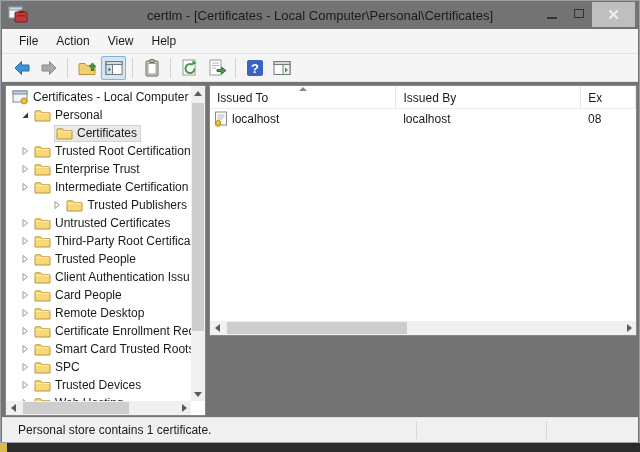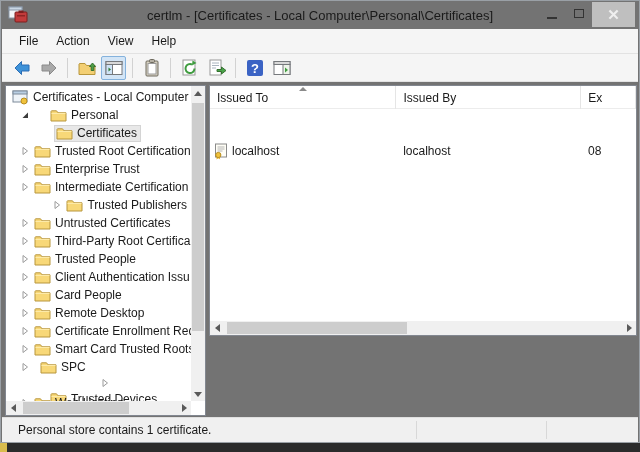--- a/index.html
+++ b/index.html
@@ -35,21 +35,21 @@
   .expander { width:14px; height:14px; flex:0 0 auto; display:flex; align-items:center; justify-content:center; }
   .tree-icon { width:17px; height:15px; flex:0 0 auto; margin-right:3px; display:flex; align-items:center; }
   .tree-content { display:flex; align-items:center; height:17px; padding:0 3px 0 1px; border:1px solid transparent; }
   .tree-row.selected .tree-content { background:#e8e8e8; border-color:#d4d4d4; }
   .tree-label { padding-left:1px; }
 
   .list-panel { position:absolute; left:208px; top:84px; width:428px; height:251px; background:#fff; border:1px solid #828790; overflow:hidden; }
   .list-header { position:absolute; left:0; top:0; right:0; height:23px; background:#fff; border-bottom:1px solid #ececec; display:flex; }
   .hdr-cell { position:relative; height:23px; display:flex; align-items:center; padding-left:7px; border-right:1px solid #e5e5e5; color:#1a1a1a; overflow:hidden; }
   .sort-arrow { position:absolute; top:1px; left:50%; margin-left:-4px; width:0; height:0; border-left:4px solid transparent; border-right:4px solid transparent; border-bottom:4px solid #8a8a8a; }
-  .list-body { position:absolute; left:0; top:23px; right:0; bottom:14px; overflow:hidden;margin-top:32px; }
+  .list-body { position:absolute; left:0; top:23px; right:0; bottom:14px; overflow:hidden; }
   .list-row { height:19px; display:flex; align-items:center; }
   .cell { height:19px; display:flex; align-items:center; overflow:hidden; white-space:nowrap; }
   .cell-icon { width:17px; height:16px; margin:0 2px 0 3px; flex:0 0 auto; }
 
   
   .scroll-h { position:absolute; left:0; right:0; bottom:0; height:14px; background:#f0f0f0; }
   .scroll-v { position:absolute; right:0; top:0; bottom:14px; width:14px; background:#f0f0f0; }
   .sb-arrow { position:absolute; width:14px; height:14px; display:flex; align-items:center; justify-content:center; }
   .tri { width:0; height:0; }
   .tri-left  { border-top:4px solid transparent; border-bottom:4px solid transparent; border-right:5px solid #5a5a5a; }
@@ -178,21 +178,21 @@
               <span class="tree-icon">
                 <svg width="17" height="15" viewBox="0 0 17 15">
                   <rect x="1" y="1" width="14" height="11" fill="#eef3f8" stroke="#7d8a99"></rect>
                   <rect x="1" y="1" width="14" height="3" fill="#b9cfe4" stroke="#7d8a99"></rect>
                   <circle cx="12" cy="11" r="3" fill="#f0c23c" stroke="#b98d1e"></circle>
                 </svg>
               </span>
               <span class="tree-label">Certificates - Local Computer</span>
             </span>
           </div>
-          <div class="tree-row" style="padding-left: 12px; gap: 16px;">
+          <div class="tree-row" style="padding-left: 12px;">
             <span class="expander">
               <svg width="10" height="10" viewBox="0 0 10 10">
                 <path d="M8 2.5 L8 8 L2.5 8 Z" fill="#3c3c3c"></path>
               </svg>
             </span>
             <span class="tree-content">
               <span class="tree-icon">
                 <svg width="17" height="15" viewBox="0 0 17 15">
                   <path d="M1 3.5 L1 13 L16 13 L16 4.8 L8 4.8 L6.5 2.8 L1.5 2.8 Z" fill="#f8d878" stroke="#b8963c"></path>
                   <path d="M1.5 6 L15.5 6 L15.5 5 L1.5 5 Z" fill="#fdeaa8"></path>
@@ -398,37 +398,37 @@
             <span class="tree-content">
               <span class="tree-icon">
                 <svg width="17" height="15" viewBox="0 0 17 15">
                   <path d="M1 3.5 L1 13 L16 13 L16 4.8 L8 4.8 L6.5 2.8 L1.5 2.8 Z" fill="#f8d878" stroke="#b8963c"></path>
                   <path d="M1.5 6 L15.5 6 L15.5 5 L1.5 5 Z" fill="#fdeaa8"></path>
                 </svg>
               </span>
               <span class="tree-label">Smart Card Trusted Roots</span>
             </span>
           </div>
-          <div class="tree-row" style="padding-left: 12px; gap: 6px;">
+          <div class="tree-row" style="padding-left: 12px;">
             <span class="expander">
               <svg width="10" height="10" viewBox="0 0 10 10">
                 <path d="M3 1.5 L7.5 5 L3 8.5 Z" fill="#fff" stroke="#9b9b9b"></path>
               </svg>
             </span>
             <span class="tree-content">
               <span class="tree-icon">
                 <svg width="17" height="15" viewBox="0 0 17 15">
                   <path d="M1 3.5 L1 13 L16 13 L16 4.8 L8 4.8 L6.5 2.8 L1.5 2.8 Z" fill="#f8d878" stroke="#b8963c"></path>
                   <path d="M1.5 6 L15.5 6 L15.5 5 L1.5 5 Z" fill="#fdeaa8"></path>
                 </svg>
               </span>
               <span class="tree-label">SPC</span>
             </span>
           </div>
-          <div class="tree-row" style="padding-left: 12px; flex-direction: column;">
+          <div class="tree-row" style="padding-left: 12px;">
             <span class="expander">
               <svg width="10" height="10" viewBox="0 0 10 10">
                 <path d="M3 1.5 L7.5 5 L3 8.5 Z" fill="#fff" stroke="#9b9b9b"></path>
               </svg>
             </span>
             <span class="tree-content">
               <span class="tree-icon">
                 <svg width="17" height="15" viewBox="0 0 17 15">
                   <path d="M1 3.5 L1 13 L16 13 L16 4.8 L8 4.8 L6.5 2.8 L1.5 2.8 Z" fill="#f8d878" stroke="#b8963c"></path>
                   <path d="M1.5 6 L15.5 6 L15.5 5 L1.5 5 Z" fill="#fdeaa8"></path>

